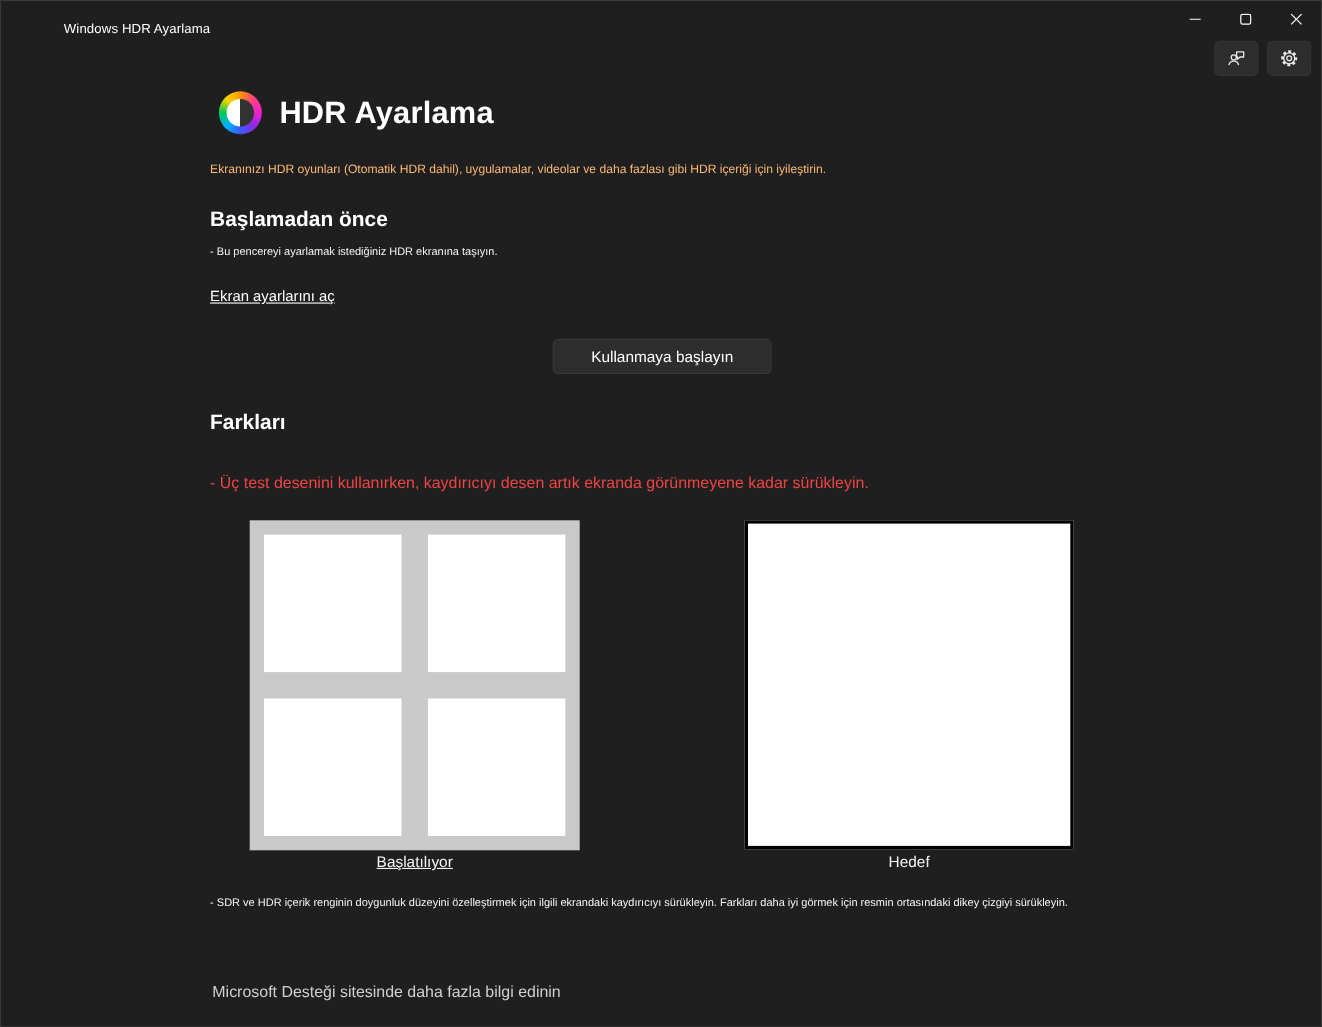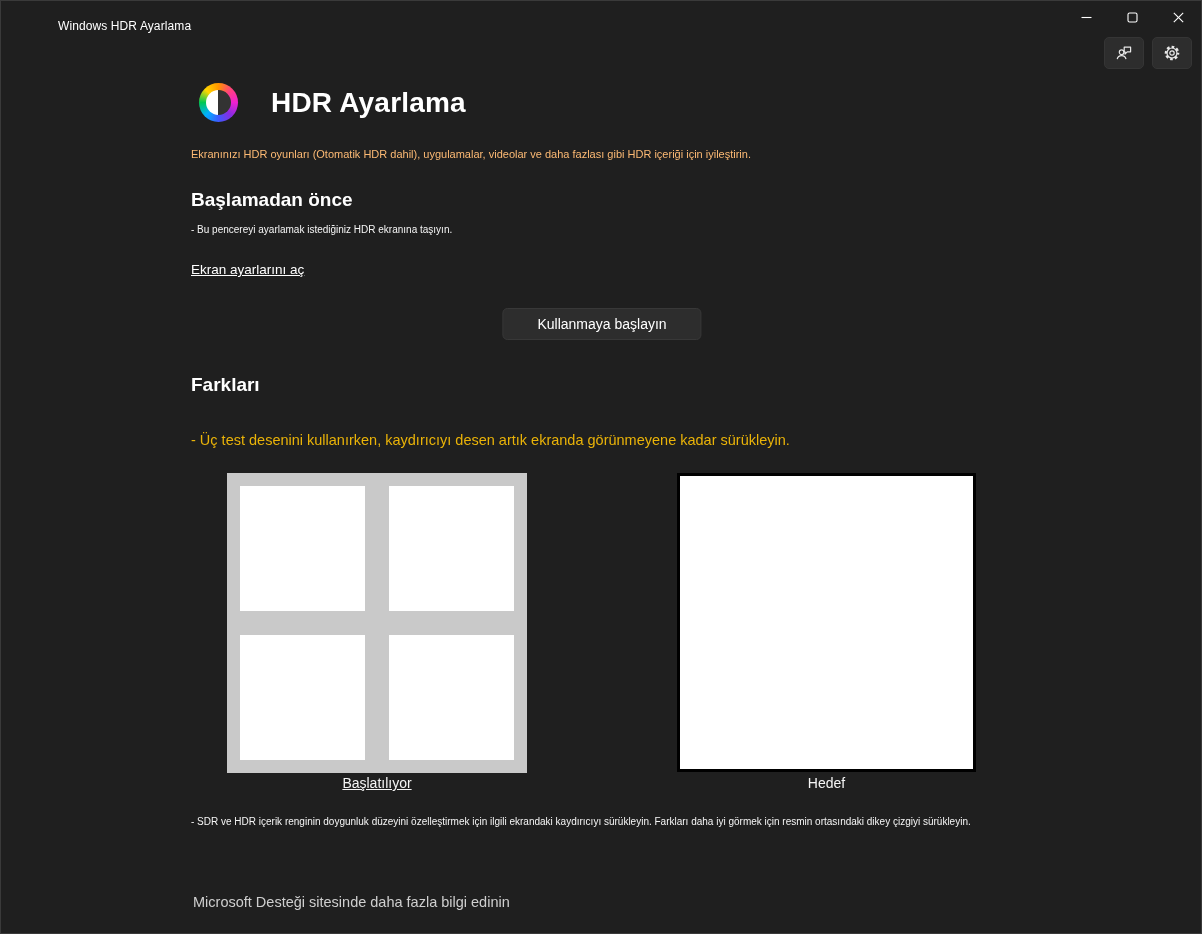--- a/index.html
+++ b/index.html
@@ -34,21 +34,21 @@
   .toolbar {
     position: absolute; top: 36px; right: 9px; display: flex; gap: 8px;
   }
   .tool-btn {
     width: 40px; height: 32px; background: #2d2d2d; border: 1px solid #353535;
     border-radius: 5px; display: flex; align-items: center; justify-content: center;
   }
 
   
   .header-row {
-    position: absolute; top: 82px; left: 198px; display: flex; align-items: center; gap: 33px;
+    position: absolute; top: 82px; left: 198px; display: flex; align-items: center; gap: 16px;
   }
   .hdr-logo {
     width: 39px; height: 39px; border-radius: 50%;
     background: conic-gradient(from 0deg,
       #ff9500, #ff4081, #f020d0, #8a2be2, #3d5afe, #00b0ff, #00c853, #ffd600, #ff9500);
     display: flex; align-items: center; justify-content: center;
   }
   .hdr-logo-inner {
     width: 25px; height: 25px; border-radius: 50%;
     background: linear-gradient(to right, #ffffff 0 50%, #333333 50% 100%);
@@ -76,21 +76,21 @@
     height: 32px; padding: 0 34px;
     background: #2d2d2d; border: 1px solid #383838; border-radius: 5px;
     color: #ffffff; font-size: 14px; font-family: "Liberation Sans", sans-serif;
     display: flex; align-items: center;
   }
 
   
   .usage-heading { position: absolute; top: 373px; left: 190px; }
   .instruction-1 {
     position: absolute; top: 431px; left: 190px; width: 840px;
-    font-size: 14.5px; color: #eab308;
+    font-size: 14.5px; color: #ef4444;
   }
 
   .pattern-start {
     position: absolute; top: 472px; left: 226px; width: 300px; height: 300px;
     background: #c9c9c9; padding: 13px;
     display: grid; grid-template-columns: 1fr 1fr; grid-template-rows: 1fr 1fr; gap: 24px;
   }
   .pattern-start .cell { background: #ffffff; }
   .pattern-target {
     position: absolute; top: 472px; left: 676px; width: 299px; height: 299px;

